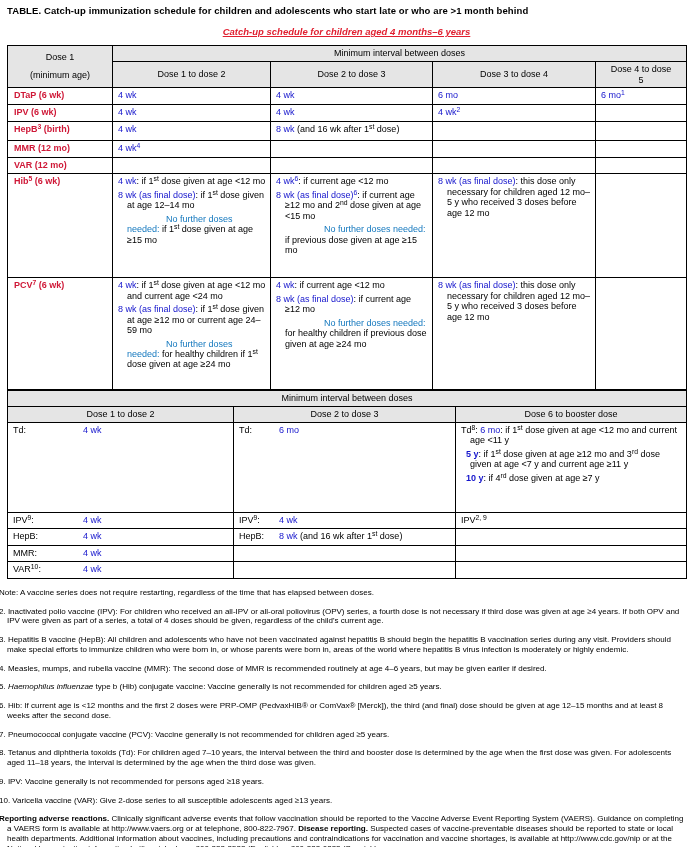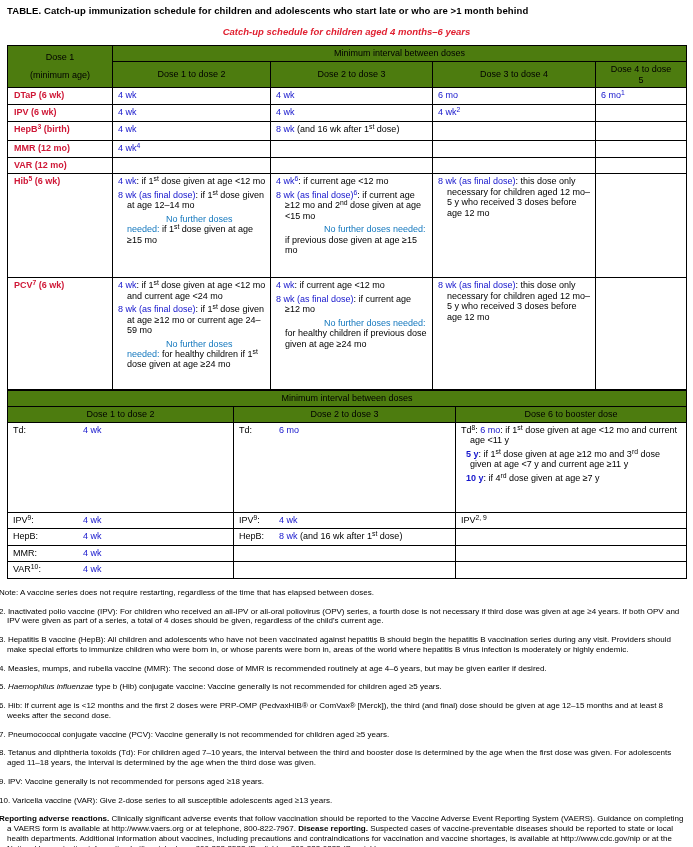--- a/index.html
+++ b/index.html
@@ -6,28 +6,28 @@
   html,body { background:#fff; }
   body {
     width: 693px; height: 847px; overflow: hidden;
     font-family: "Liberation Sans", "DejaVu Sans", sans-serif;
     color: #000;
   }
   .page { padding: 5px 7px; }
   .title { font-size: 9.5px; font-weight: bold; margin-bottom: 10px; letter-spacing: 0.1px; }
   .subtitle {
     font-size: 9.5px; font-weight: bold; font-style: italic;
-    color: #e01f30; text-align: center; margin-bottom: 8px;
+    color: #e01f30; text-align: center; margin-bottom: 8px; text-decoration: underline;
   }
   .sub2 { margin-top: 16px; }
 
   table { border-collapse: collapse; width: 679px; table-layout: fixed; }
   th, td { border: 1px solid #000; font-size: 9px; }
   th {
-    background: #4d7c0f; text-align: center; font-weight: normal;
+    background: #e5e5e5; text-align: center; font-weight: normal;
     vertical-align: middle; padding: 2px 3px; line-height: 1.2;
   }
   th.narrow { padding: 2px 14px; }
   td { vertical-align: top; padding: 2px 4px 2px 5px; line-height: 1.16; }
   td.vax { padding-left: 6px; white-space: nowrap; }
 
   .dosecol div:first-child { margin-bottom: 7px; }
 
   
   .t1 tbody tr:nth-child(1){height:17px}

